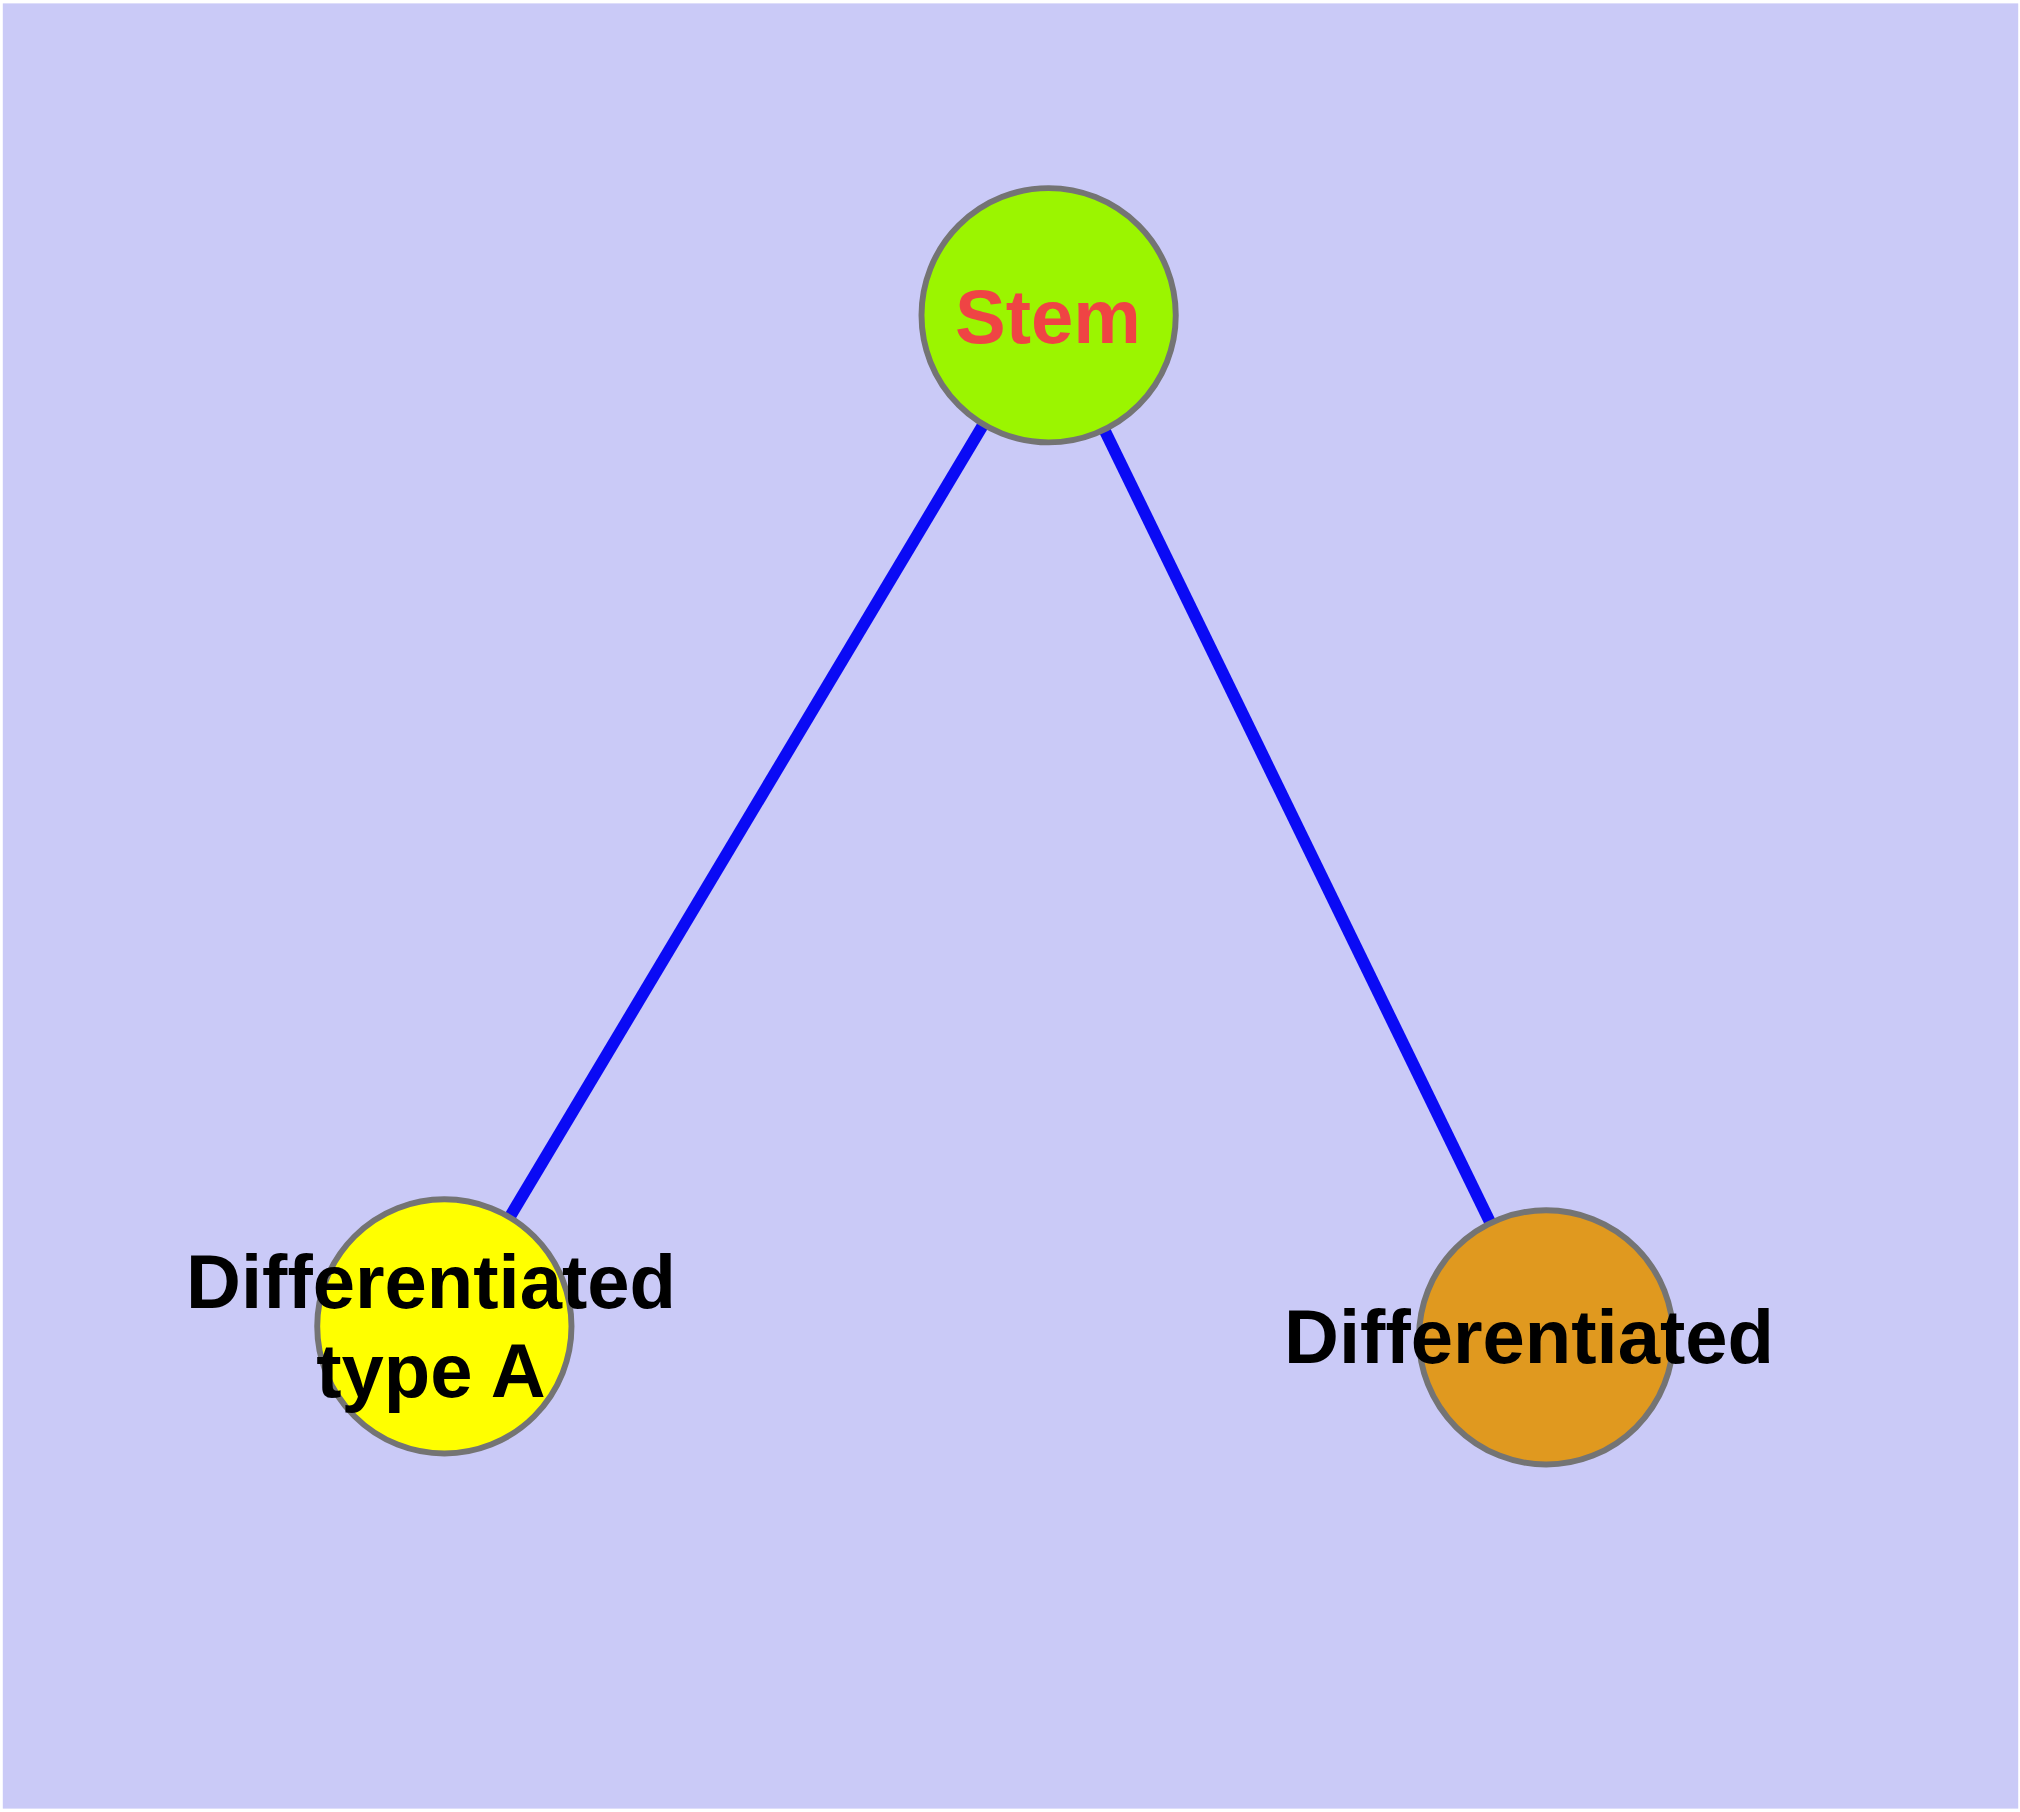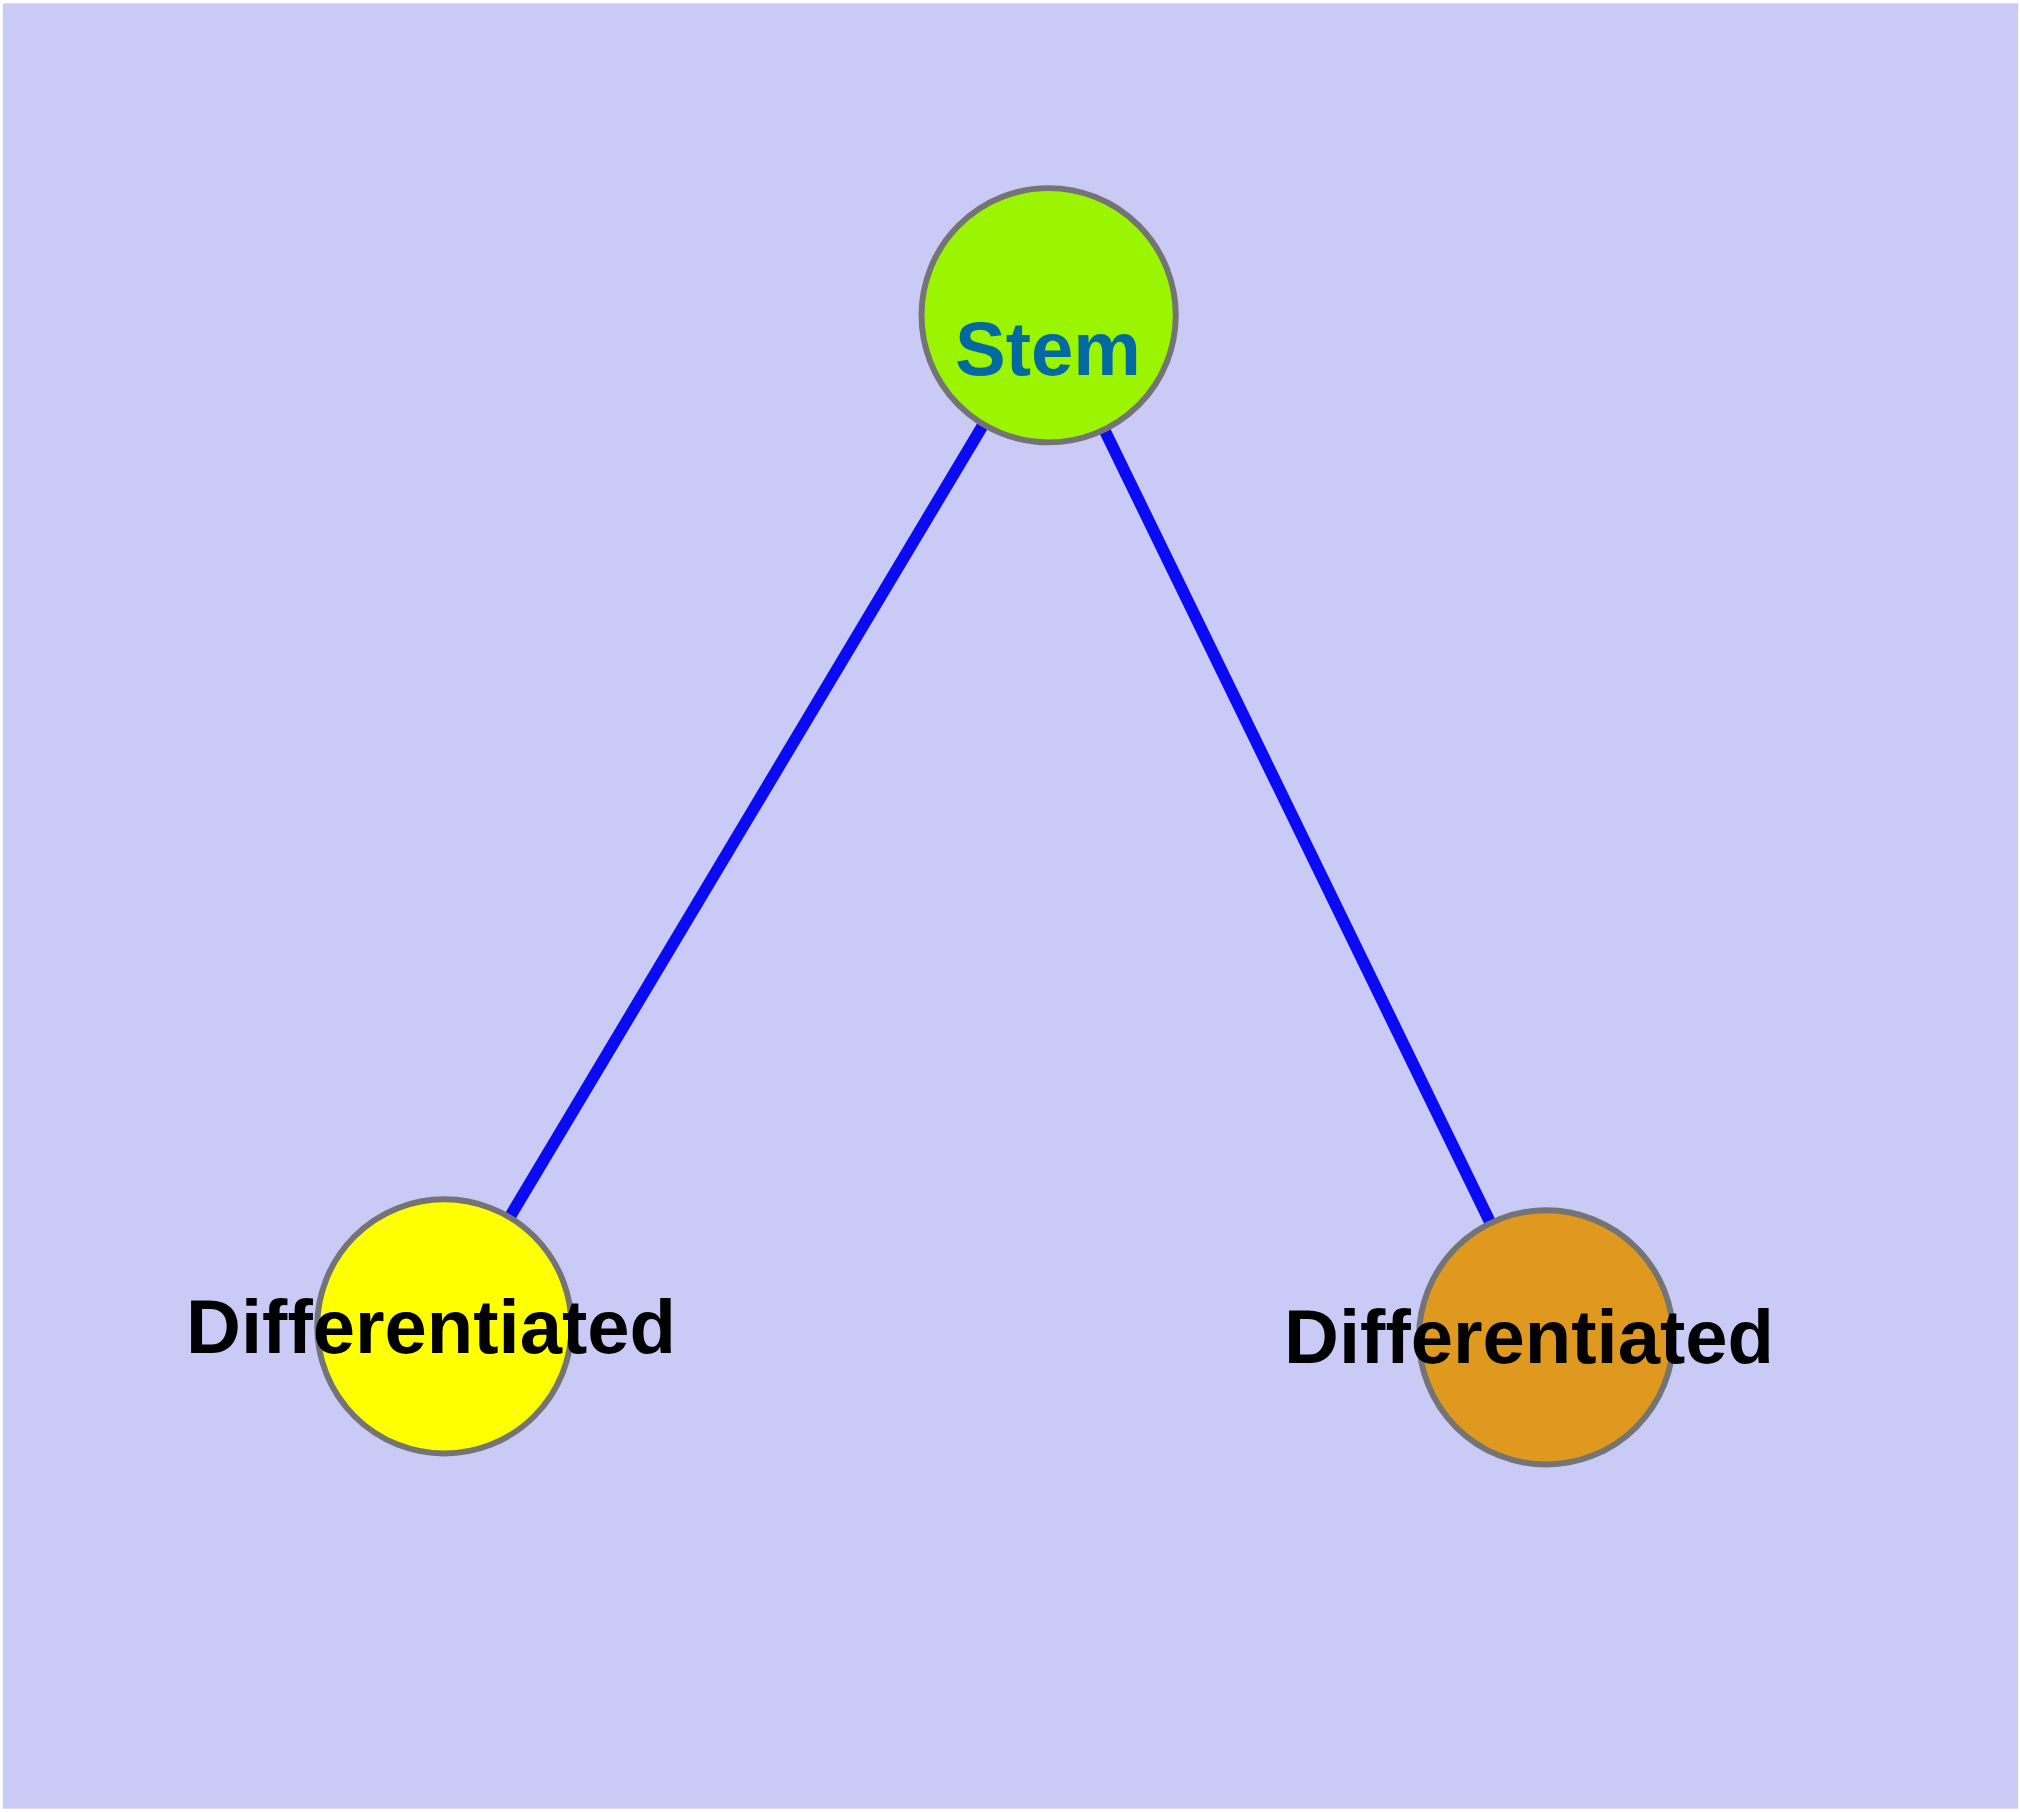--- a/index.html
+++ b/index.html
@@ -47,24 +47,25 @@
   <rect x="3" y="4" width="2378" height="2130" style="fill: rgb(202, 202, 247);"></rect>
 
   <line class="edge" x1="1237" y1="372" x2="524" y2="1565" style="stroke: rgb(10, 10, 245);"></line>
   <line class="edge" x1="1237" y1="372" x2="1824" y2="1578" style="stroke: rgb(10, 10, 245);"></line>
 
   <circle class="node-circle" cx="1237" cy="372" r="150" stroke="#747474" style="fill: rgb(155, 245, 0);"></circle>
   <circle class="node-circle" cx="524" cy="1565" r="150" stroke="#747474" style="fill: rgb(255, 255, 0);"></circle>
   <circle class="node-circle" cx="1824" cy="1578" r="150" stroke="#747474" style="fill: rgb(224, 153, 31);"></circle>
 </svg>
 
-<div class="node-label" style="left: 1048px; top: 317px; color: #0369a1; margin-top: 32px;">
+<div class="node-label" style="left: 1048px; top: 317px; color: #ef4444;">
   <span class="lab-line">Stem</span>
 </div>
 
 <div class="node-label" style="left: 431px; top: 1327px; color: rgb(0, 0, 0);">
   <span class="lab-line">Differentiated</span>
+  <span class="lab-line">type A</span>
 </div>
 
 <div class="node-label" style="left: 1529px; top: 1337px; color: rgb(0, 0, 0);">
   <span class="lab-line">Differentiated</span>
 </div>
 
 
 </body></html>

